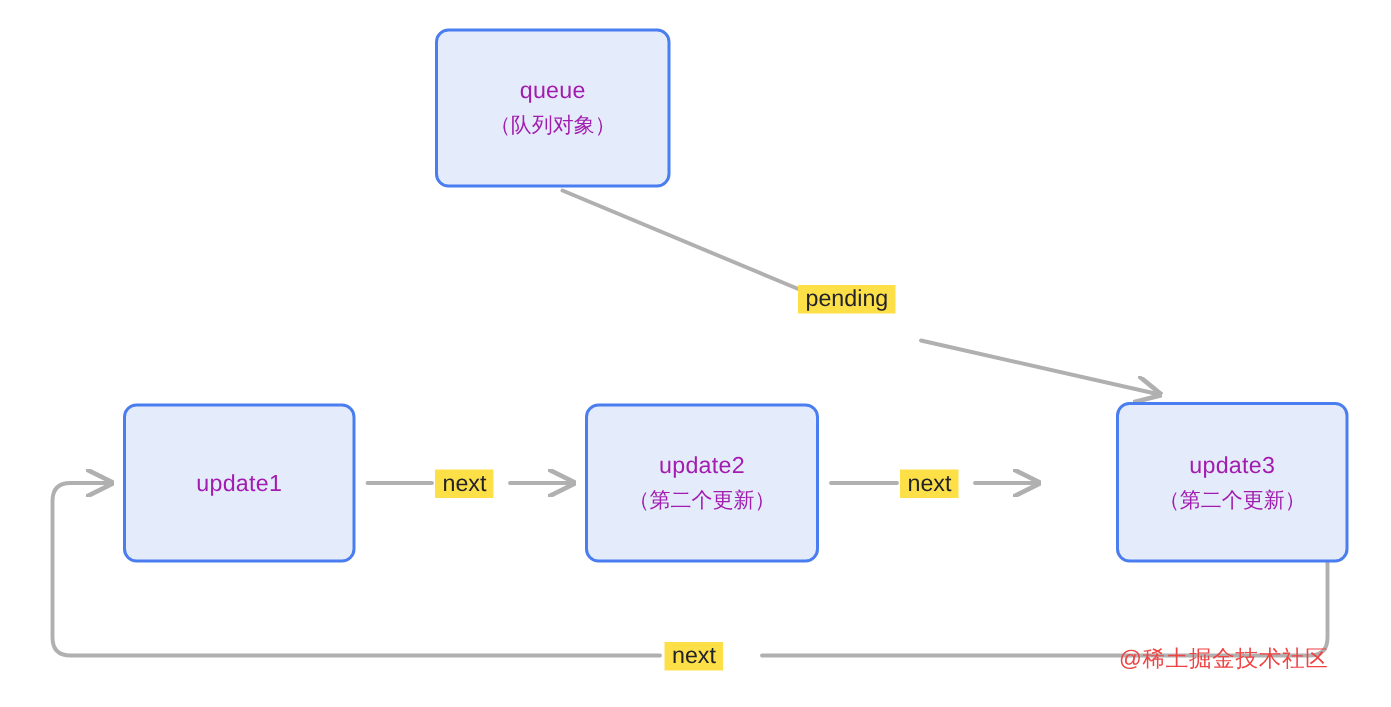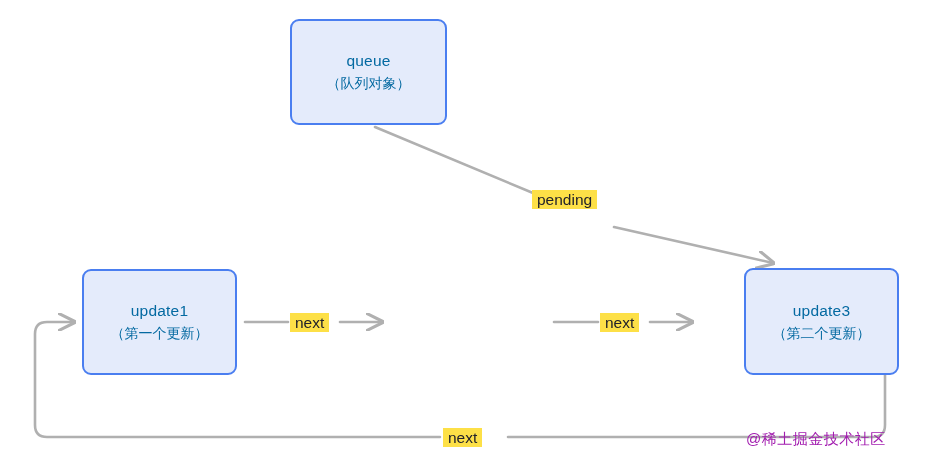--- a/index.html
+++ b/index.html
@@ -26,21 +26,21 @@
   .node {
     position: absolute;
     box-sizing: border-box;
     background: #e4ebfb;
     border: 2px solid #4a7ef0;
     border-radius: 9px;
     display: flex;
     flex-direction: column;
     align-items: center;
     justify-content: center;
-    color: #0369a1;
+    color: #a21caf;
   }
   .node .line1 {
     font-size: 15.5px;
     line-height: 23px;
     letter-spacing: 0.2px;
     white-space: nowrap;
   }
   .node .line2 {
     font-size: 14px;
     line-height: 23px;
@@ -63,21 +63,21 @@
   #label-next-1 { left: 290px; top: 313px; }
   #label-next-2 { left: 600px; top: 313px; }
   #label-next-3 { left: 443px; top: 428px; }
   #label-pending { left: 532px; top: 190px; }
 
   #watermark {
     position: absolute;
     left: 746px;
     top: 430px;
     font-size: 15px;
-    color: #a21caf;
+    color: #ef4444;
     white-space: nowrap;
     letter-spacing: 0.5px;
   }
 </style>
 </head>
 <body>
 
 <div id="canvas">
 
   <svg class="edges" viewBox="0 0 927 471" xmlns="http://www.w3.org/2000/svg">
@@ -108,23 +108,26 @@
     </g>
   </svg>
 
   <div class="node" id="node-queue">
     <span class="line1">queue</span>
     <span class="line2">（队列对象）</span>
   </div>
 
   <div class="node" id="node-update1">
     <span class="line1">update1</span>
-    <span class="line2">（第一个更新）</span>
   </div>
 
+  <div class="node" id="node-update2">
+    <span class="line1">update2</span>
+    <span class="line2">（第二个更新）</span>
+  </div>
 
   <div class="node" id="node-update3">
     <span class="line1">update3</span>
     <span class="line2">（第二个更新）</span>
   </div>
 
   <span class="edge-label" id="label-pending">pending</span>
   <span class="edge-label" id="label-next-1">next</span>
   <span class="edge-label" id="label-next-2">next</span>
   <span class="edge-label" id="label-next-3">next</span>

